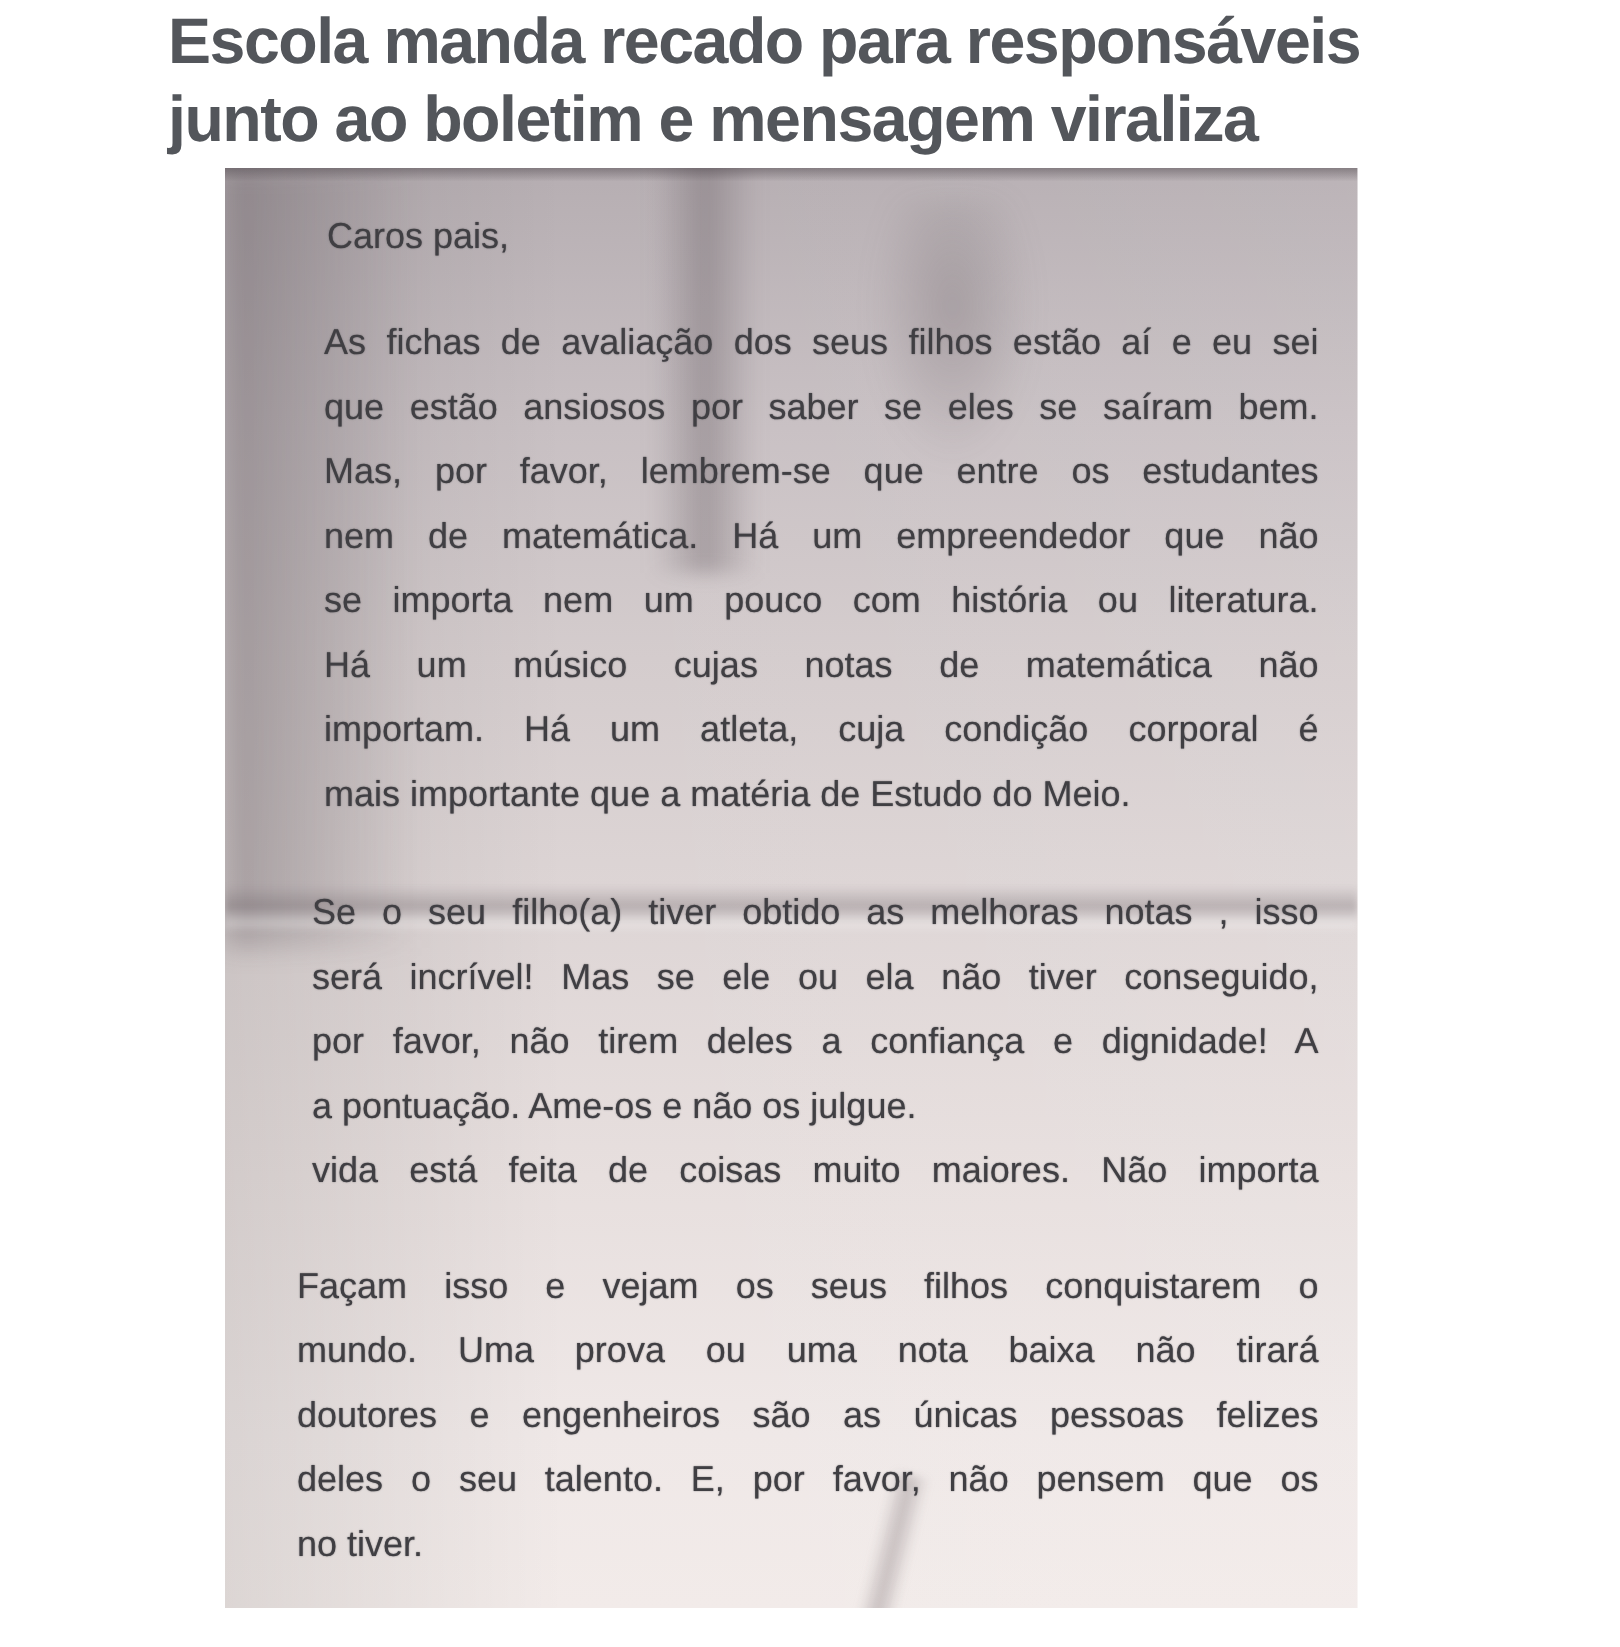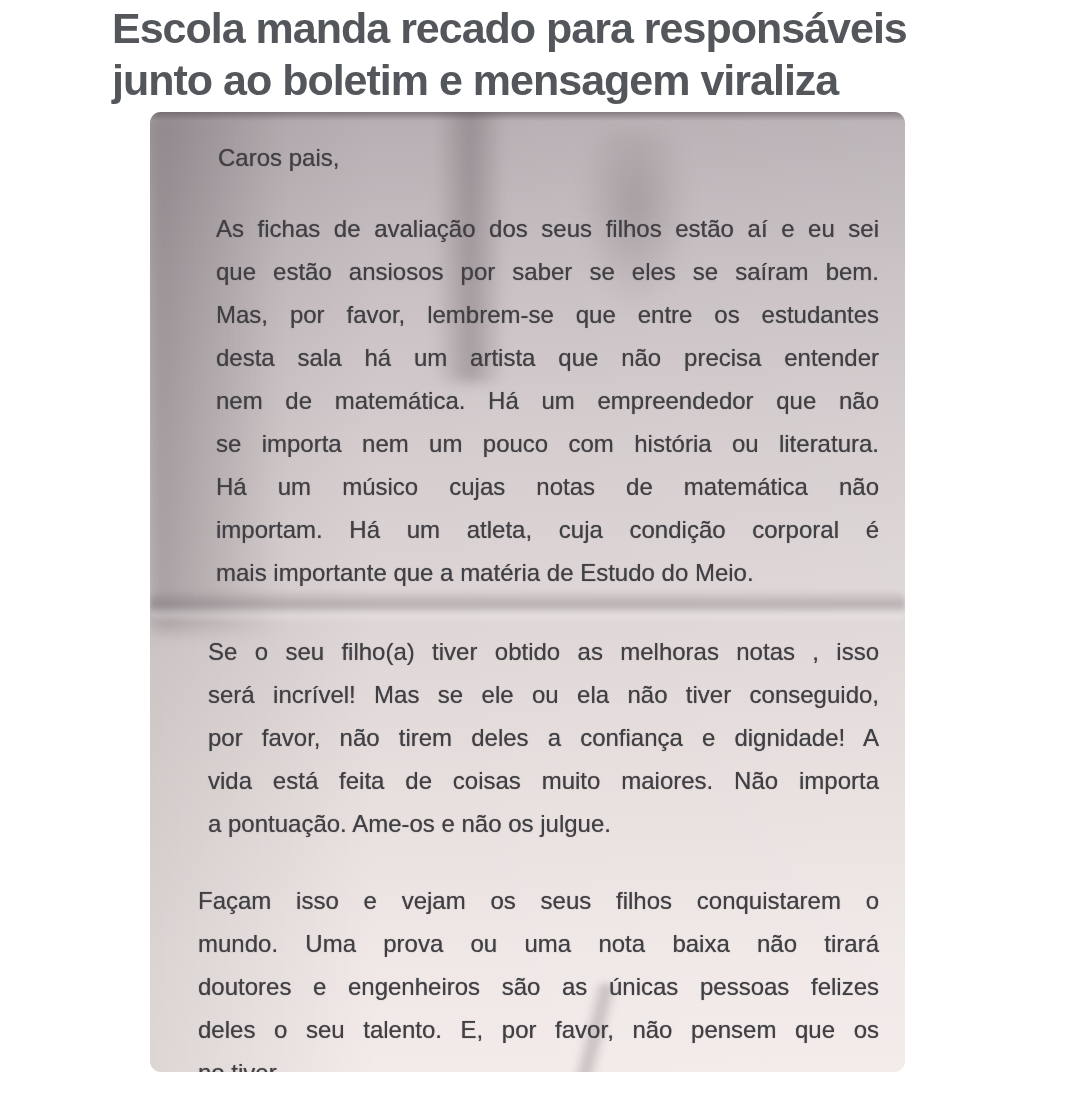--- a/index.html
+++ b/index.html
@@ -1,15 +1,15 @@
 <!DOCTYPE html>
 <html><head>
 <meta charset="utf-8">
 <style>
-  * { margin: 0; padding: 0; box-sizing: border-box; border-radius: 11px; }
+  * { margin: 0; padding: 0; box-sizing: border-box; }
   html, body {
     width: 1080px; height: 1098px;
     background: #ffffff;
     font-family: "Liberation Sans", sans-serif;
     overflow: hidden;
   }
   .page {
     position: relative;
     width: 1080px; height: 1098px;
     background: #ffffff;
@@ -112,34 +112,33 @@
     <div class="crease-diag"></div>
     <div class="top-edge"></div>
 
     <div class="letter">
       <div class="salutation">Caros pais,</div>
 
       <div class="para para-1">
         <div class="line j">As fichas de avaliação dos seus filhos estão aí e eu sei</div>
         <div class="line j">que estão ansiosos por saber se eles se saíram bem.</div>
         <div class="line j">Mas, por favor, lembrem-se que entre os estudantes</div>
-        <div class="line j">desta sala há um artista que não precisa entender</div>
         <div class="line j">nem de matemática. Há um empreendedor que não</div>
         <div class="line j">se importa nem um pouco com história ou literatura.</div>
         <div class="line j">Há um músico cujas notas de matemática não</div>
         <div class="line j">importam. Há um atleta, cuja condição corporal é</div>
         <div class="line">mais importante que a matéria de Estudo do Meio.</div>
       </div>
 
       <div class="para para-2">
         <div class="line j">Se o seu filho(a) tiver obtido as melhoras notas , isso</div>
         <div class="line j">será incrível! Mas se ele ou ela não tiver conseguido,</div>
         <div class="line j">por favor, não tirem deles a confiança e dignidade! A</div>
+        <div class="line">a pontuação. Ame-os e não os julgue.</div>
         <div class="line j">vida está feita de coisas muito maiores. Não importa</div>
-        <div class="line">a pontuação. Ame-os e não os julgue.</div>
       </div>
 
       <div class="para para-3">
         <div class="line j">Façam isso e vejam os seus filhos conquistarem o</div>
         <div class="line j">mundo. Uma prova ou uma nota baixa não tirará</div>
         <div class="line j">doutores e engenheiros são as únicas pessoas felizes</div>
         <div class="line j">deles o seu talento. E, por favor, não pensem que os</div>
         <div class="line">no tiver.</div>
       </div>
     </div>

